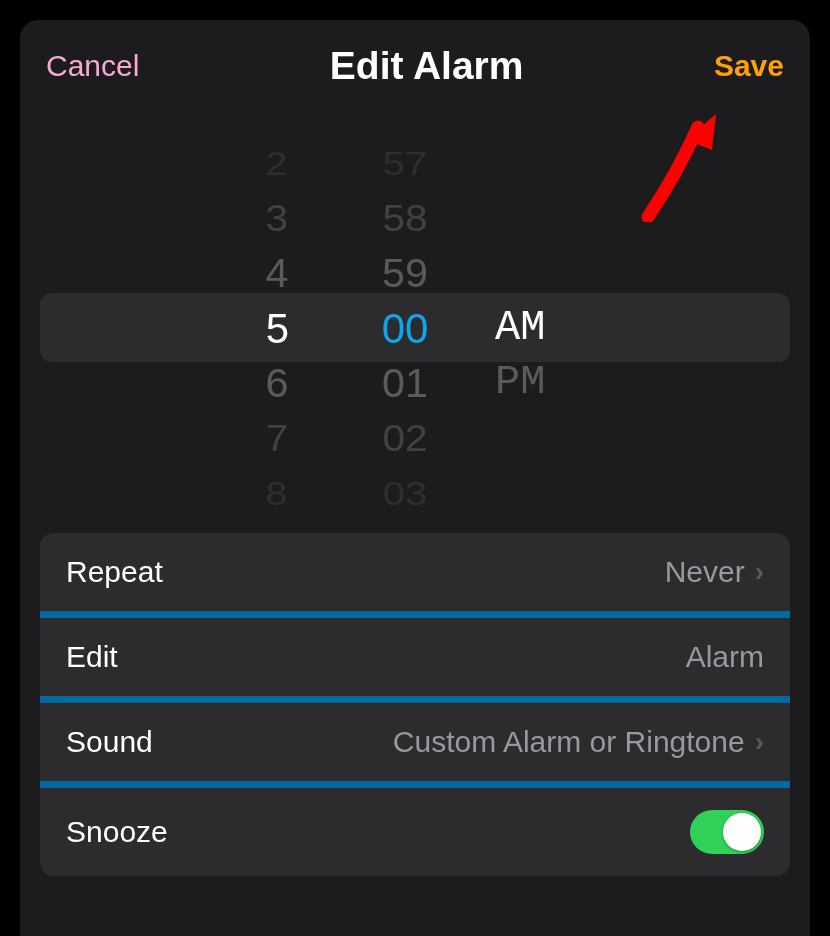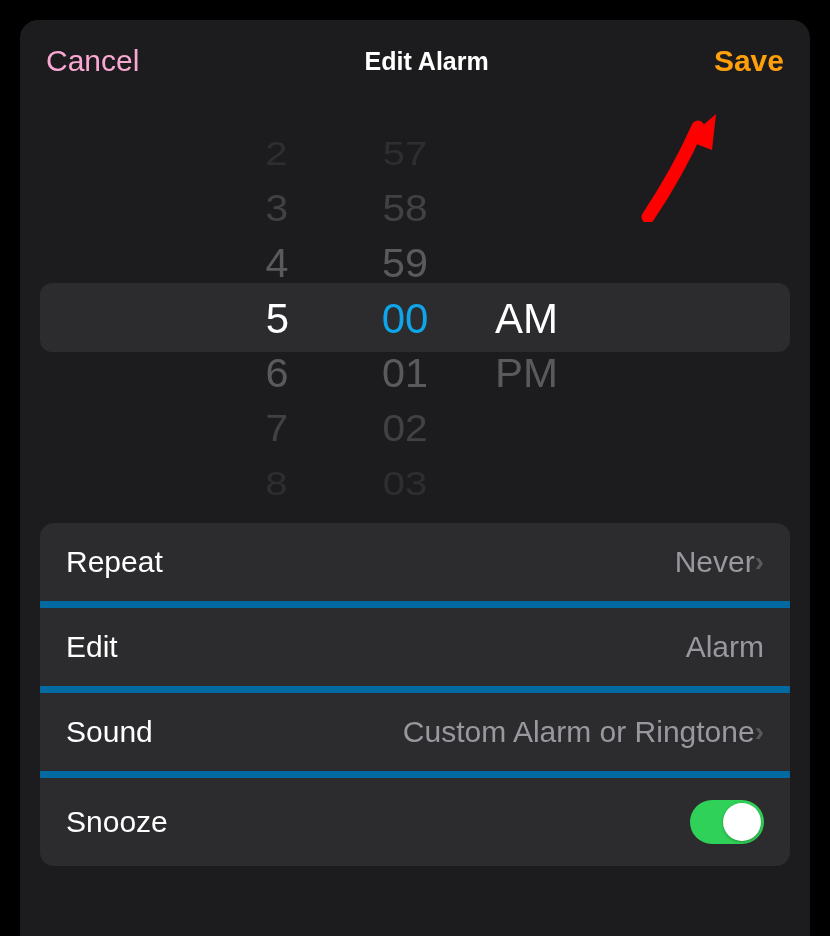--- a/index.html
+++ b/index.html
@@ -28,21 +28,21 @@
       padding: 24px 26px 10px 26px;
     }
     .nav-cancel {
       color: #f9a8d4;
       font-size: 30px;
       font-weight: 400;
       cursor: pointer;
     }
     .nav-title {
       color: #fff;
-      font-size: 25px;
+      font-size: 39px;
       font-weight: 600;
     }
     .nav-save {
       color: #ff9f0a;
       font-size: 30px;
       font-weight: 600;
       cursor: pointer;
     }
     .picker-container {
       position: relative;
@@ -67,21 +67,21 @@
       height: 100%;
       z-index: 1;
     }
     .picker-col {
       position: relative;
       height: 100%;
       overflow: hidden;
     }
     .col-hour { width: 130px; text-align: right; padding-right: 36px; }
     .col-minute { width: 160px; text-align: center; }
-    .col-ampm { width: 150px; text-align: left; padding-left: 10px; }
+    .col-ampm { width: 150px; text-align: left; padding-left: 10px; font-family: Liberation Mono, monospace; }
     .picker-item {
       position: absolute;
       width: 100%;
       font-size: 42px;
       line-height: 55px;
       height: 55px;
       left: 0;
     }
     .col-hour .picker-item { padding-right: 36px; width: calc(100% - 0px); right: 0; left: auto; text-align: right;}
     .col-minute .picker-item { text-align: center; }
@@ -102,20 +102,21 @@
     }
     .settings-row:last-child { border-bottom: none; }
     .row-left {
       color: #fff;
       font-size: 30px;
       font-weight: 400;
     }
     .row-right {
       display: flex;
       align-items: center;
+      gap: 10px;
     }
     .row-value {
       color: #98989f;
       font-size: 30px;
     }
     .chevron {
       color: #5a5a5e;
       font-size: 28px;
       font-weight: 600;
     }

